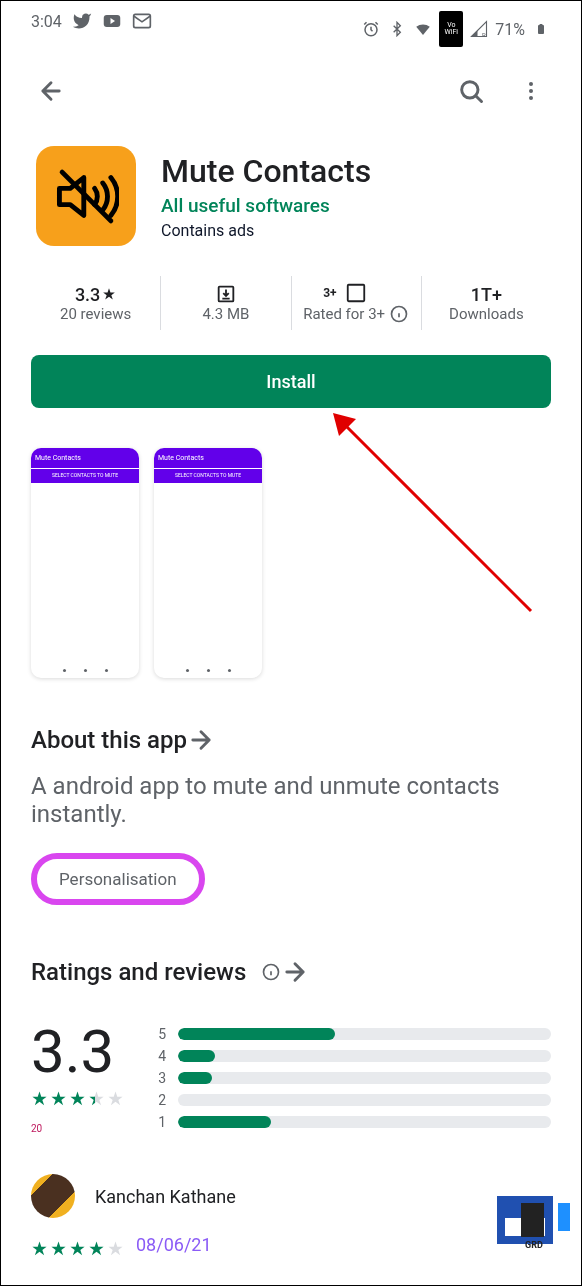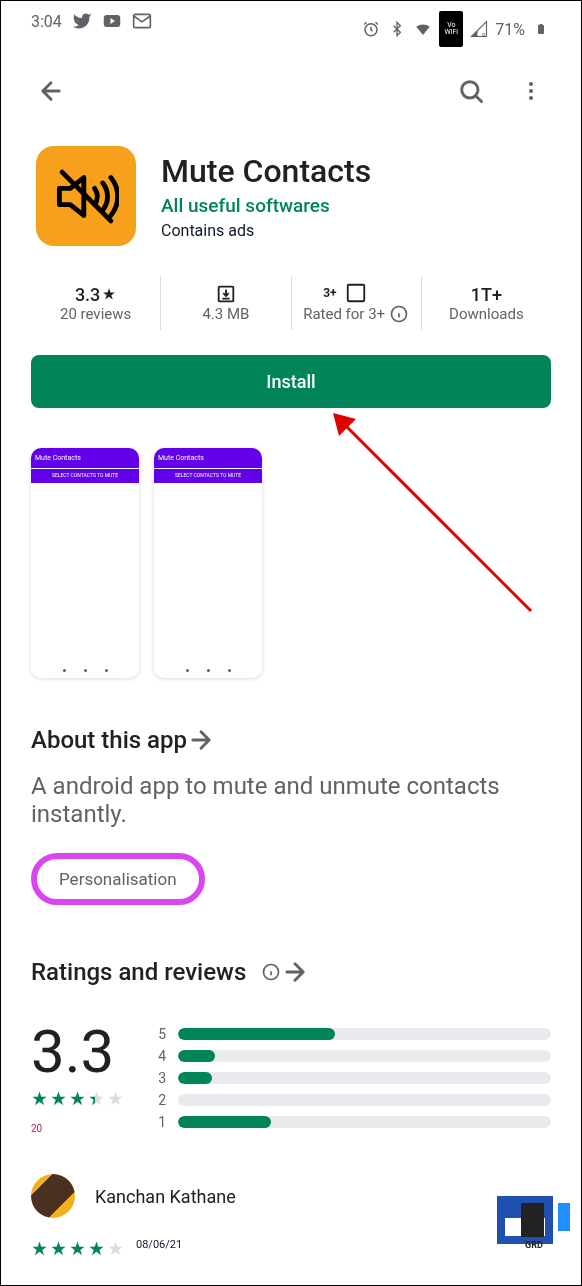--- a/index.html
+++ b/index.html
@@ -354,22 +354,22 @@
     }
     
     .review-meta {
       display: flex;
       align-items: center;
       gap: 12px;
       margin-top: 14px;
     }
     
     .review-date {
-      font-size: 11px;
-      color: #0f172a;
+      font-size: 18px;
+      color: #8b5cf6;
     }
     
     .info-icon-svg {
       width: 20px;
       height: 20px;
     }
     
     .watermark {
       position: absolute;
       bottom: 35px;

